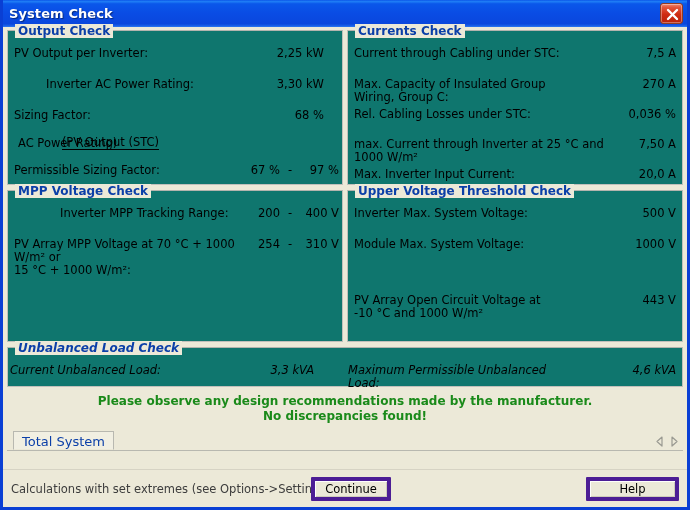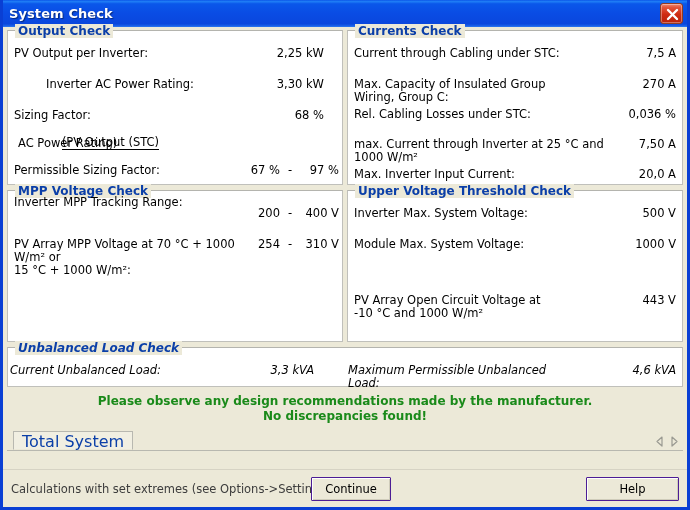--- a/index.html
+++ b/index.html
@@ -68,21 +68,21 @@
     padding: 3px 4px 0 4px;
   }
   .row2 { display: flex; gap: 4px; }
 
   
   .group {
     border: 1px solid #c0c0bb;
     border-top-color: #b4b4ae;
     position: relative;
     padding: 12px 6px 4px 17px;
-    background: #ffffff;
+    background: #0f766e;
   }
   .group > .legend {
     position: absolute;
     top: -7px; left: 7px;
     background: #ece9d8;
     padding: 0 3px;
     color: #0b3fa8;
     font-weight: bold;
     font-size: 12px;
     white-space: nowrap;
@@ -137,21 +137,21 @@
     display: flex;
     align-items: flex-end;
   }
   .tab {
     height: 19px;
     padding: 2px 8px 0 8px;
     border: 1px solid #b8b8b0;
     border-bottom: 1px solid #ece9d8;
     background: #f1efe2;
     color: #0b3fa8;
-    font-size: 16px;
+    font-size: 13px;
     margin-left: 6px;
     cursor: pointer;
     line-height: 15px;
   }
   .tab-arrows {
     position: absolute;
     right: 4px; bottom: 3px;
     display: flex; gap: 6px;
     align-items: center;
   }
@@ -170,21 +170,21 @@
     position: relative;
   }
   .hint {
     font-size: 11.5px;
     color: #3c3c3c;
     white-space: nowrap;
   }
   .btn {
     height: 24px;
     min-width: 80px;
-    border: 1px solid #4c1d95;
+    border: 4px solid #4c1d95;
     border-radius: 1px;
     background: #ece9d8;
     box-shadow: inset 1px 1px 0 #fefefc, inset -1px -1px 0 #cfccba;
     font-size: 11.5px;
     color: #000;
     font-family: "DejaVu Sans", "Liberation Sans", sans-serif;
     cursor: pointer;
     padding: 0 10px;
   }
   .btn-continue { position: absolute; left: 308px; }
@@ -252,21 +252,21 @@
           <div class="line lbl" style="top:137px;">Max. Inverter Input Current:</div>
           <div class="line val val-r" style="top:137px;">20,0 A</div>
         </div>
       </div>
 
       <div class="row2" style="margin-top:5px;">
 
         <div class="group g-left h-mid">
           <div class="legend">MPP Voltage Check</div>
 
-          <div class="line lbl" style="top:5px;">Inverter MPP Tracking Range:</div>
+          <div class="line lbl" style="top:16px;margin-left:46px;">Inverter MPP Tracking Range:</div>
           <div class="line val rng-a" style="top:16px;">200</div>
           <div class="line rng-d" style="top:16px;">-</div>
           <div class="line val rng-b" style="top:16px;">400 V</div>
 
           <div class="line lbl" style="top:47px; width:228px;">PV Array MPP Voltage at 70 °C + 1000 W/m² or
 15 °C + 1000 W/m²:</div>
           <div class="line val rng-a" style="top:47px;">254</div>
           <div class="line rng-d" style="top:47px;">-</div>
           <div class="line val rng-b" style="top:47px;">310 V</div>
         </div>

